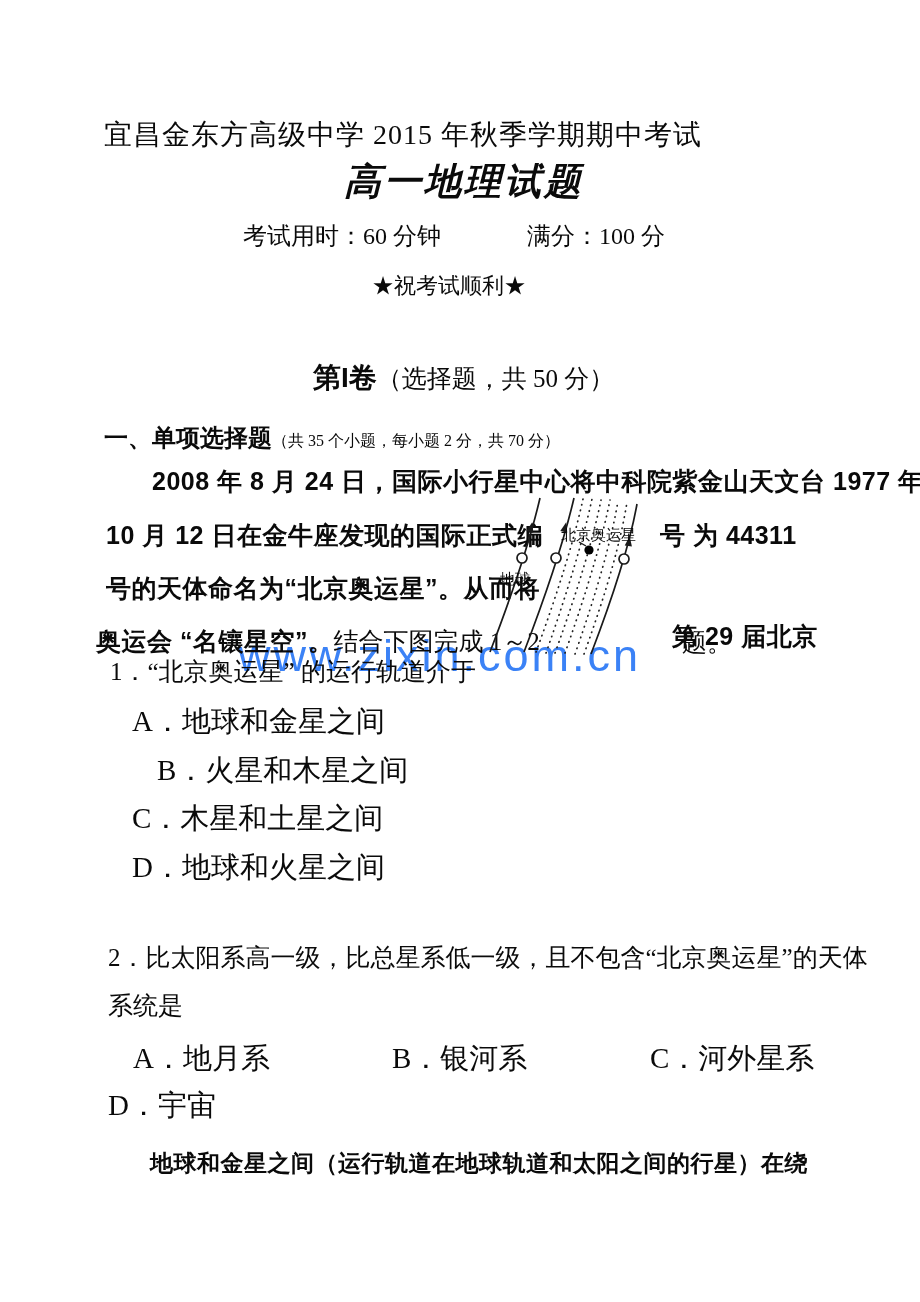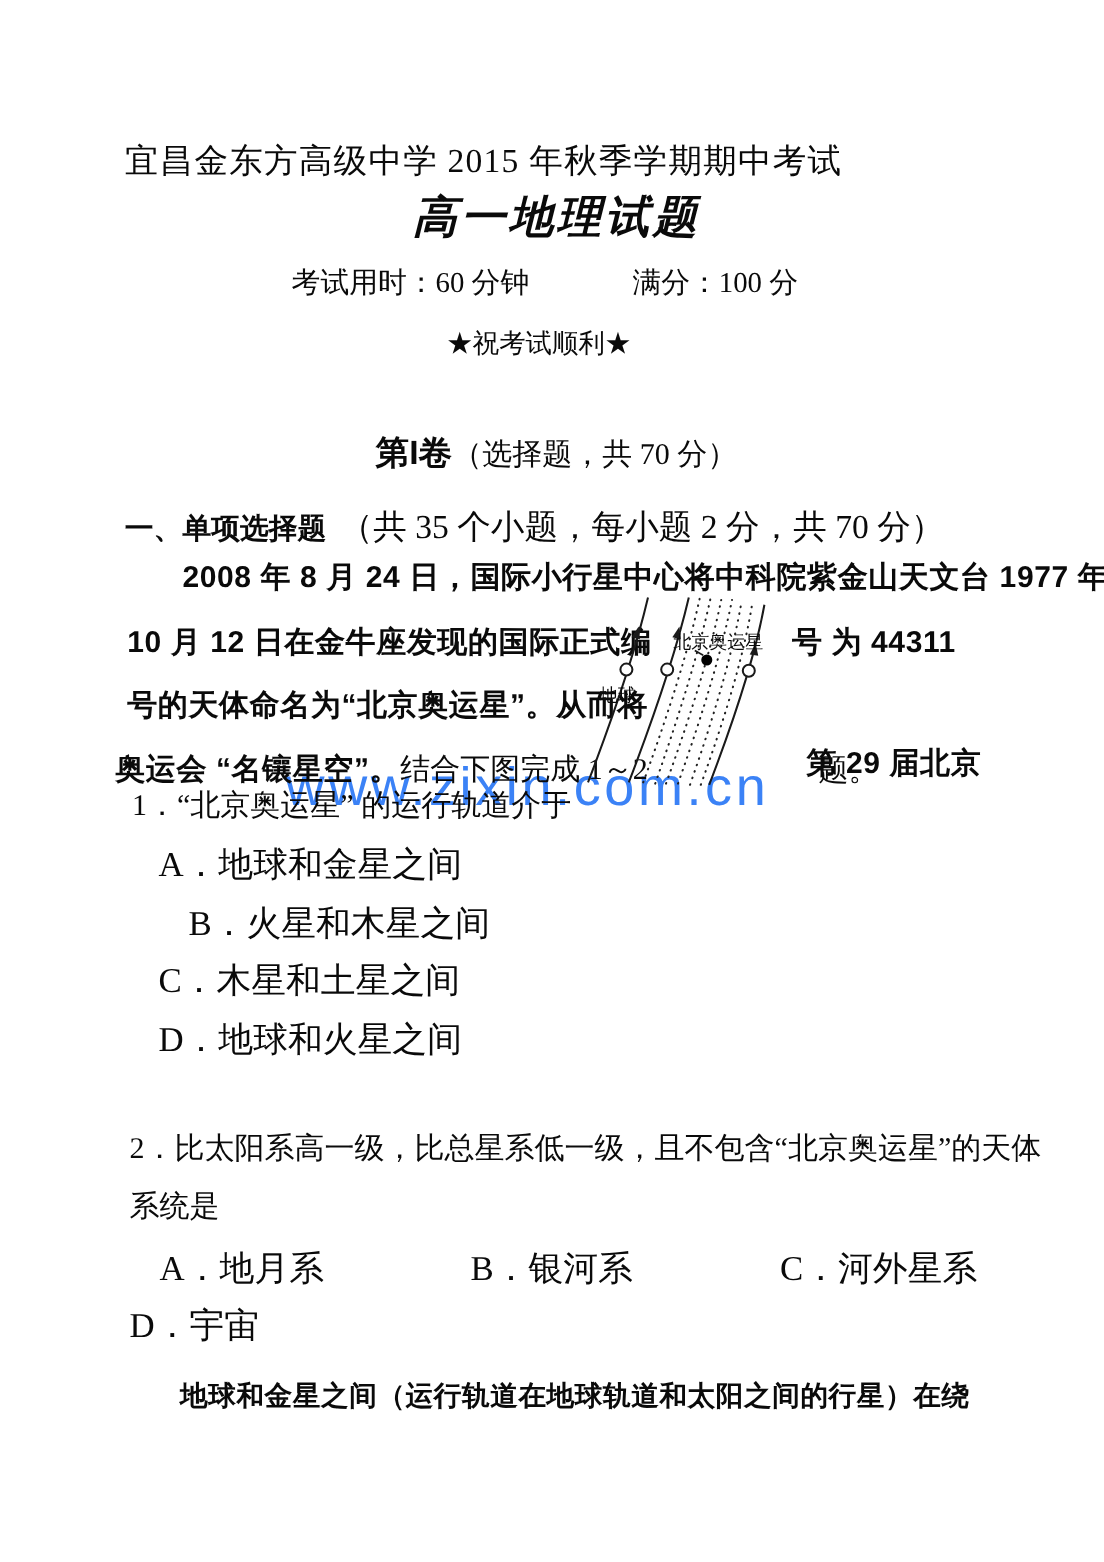--- a/index.html
+++ b/index.html
@@ -12,21 +12,21 @@
     color:#0a0a0a;
   }
   .abs{position:absolute;line-height:1.15;white-space:nowrap;}
   .school{font-size:28px;letter-spacing:1px;}
   .examtitle{font-size:37px;font-weight:700;letter-spacing:3px;font-style:italic;}
   .meta{font-size:24px;}
   .wish{font-size:22px;}
   .sec-bold{font-size:28px;font-family:"Liberation Sans","DejaVu Sans",sans-serif;font-weight:700;}
   .sec-rest{font-size:25px;}
   .part-bold{font-size:24px;font-family:"Liberation Sans","DejaVu Sans",sans-serif;font-weight:700;}
-  .part-rest{font-size:28px;margin-left:11px;}
+  .part-rest{font-size:16px;}
   .pbold{font-size:25px;font-family:"Liberation Sans","DejaVu Sans",sans-serif;font-weight:700;letter-spacing:0.5px;}
   .body-serif{font-size:25px;}
   .opt{font-size:29px;}
   .closing{font-size:23px;font-family:"Liberation Sans","DejaVu Sans",sans-serif;font-weight:700;letter-spacing:0.5px;}
   .watermark{
     font-size:45px;
     font-family:"Liberation Sans","DejaVu Sans",sans-serif;
     color:#3b82f6;
     letter-spacing:3px;
     z-index:0;
@@ -44,21 +44,21 @@
   <div class="abs content school" style="left:104px;top:119px;">宜昌金东方高级中学 2015 年秋季学期期中考试</div>
 
   <div class="abs content examtitle" style="left:344px;top:161px;">高一地理试题</div>
 
   <div class="abs content meta" style="left:243px;top:223px;">考试用时：60 分钟</div>
   <div class="abs content meta" style="left:527px;top:223px;">满分：100 分</div>
 
   <div class="abs content wish" style="left:372px;top:273px;">★祝考试顺利★</div>
 
   <div class="abs content" style="left:313px;top:362px;">
-    <span class="sec-bold">第I卷</span><span class="sec-rest">（选择题，共 70 分）</span>
+    <span class="sec-bold">第I卷</span><span class="sec-rest">（选择题，共 50 分）</span>
   </div>
 
   <div class="abs content" style="left:104px;top:424px;">
     <span class="part-bold">一、单项选择题</span><span class="part-rest">（共 35 个小题，每小题 2 分，共 70 分）</span>
   </div>
 
   <div class="abs content pbold" style="left:152px;top:467px;">2008 年 8 月 24 日，国际小行星中心将中科院紫金山天文台 1977 年</div>
 
   <div class="abs content pbold" style="left:106px;top:521px;">10 月 12 日在金牛座发现的国际正式编</div>
   <div class="abs content pbold" style="left:660px;top:521px;">号 为 44311</div>

